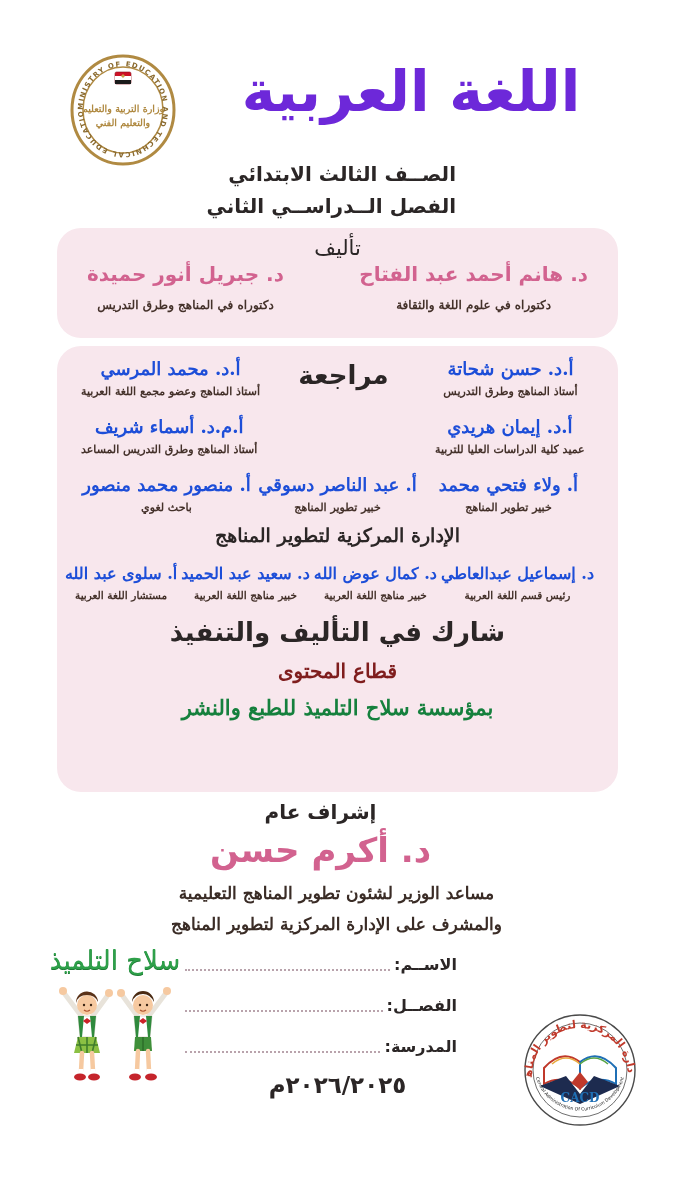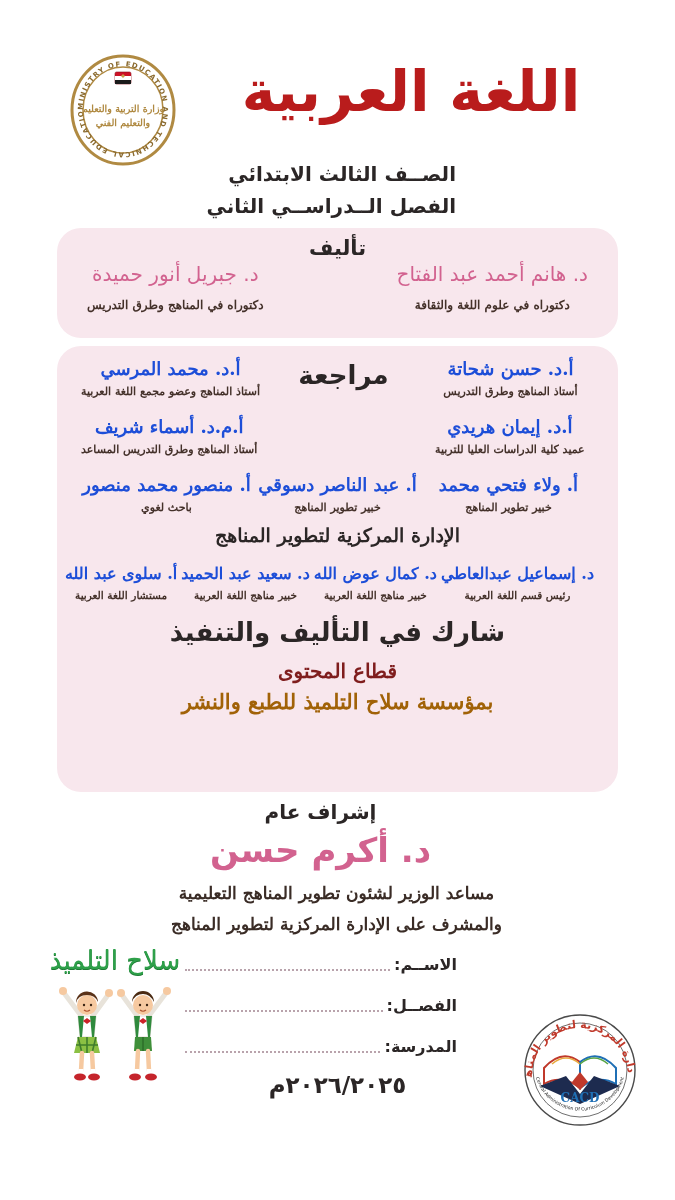--- a/index.html
+++ b/index.html
@@ -10,52 +10,52 @@
     font-family:"DejaVu Sans", sans-serif; color:#231f20;
   }
   .serif { font-family:"DejaVu Serif", serif; }
   .abs   { position:absolute; }
   .rtl   { direction:rtl; }
 
   
   .ministry-logo { left:70px; top:54px; width:106px; height:112px; }
   .book-title {
     left:195px; top:52px; width:432px; text-align:center;
-    font-size:57px; font-weight:bold; color:#b91c1c; letter-spacing:-1px;
+    font-size:57px; font-weight:bold; color:#6d28d9; letter-spacing:-1px;
     line-height:1.4;
   }
   .grade-block { left:200px; top:158px; width:256px; text-align:right; }
   .grade-block div { font-size:20px; font-weight:bold; line-height:1.6; color:#2b2626; }
 
   
   .soft-box { background:#f8e7ed; border-radius:24px; }
   .authors-box { left:57px; top:228px; width:561px; height:110px; padding:8px 30px 0; }
-  .box-heading { text-align:center; font-size:21px; font-weight:bold; color:#2b2626; }
+  .box-heading { text-align:center; font-size:21px; font-weight:normal; color:#2b2626; }
   .authors-cols { display:flex; justify-content:space-between; margin-top:2px; }
   .person { text-align:center; }
-  .person .p-name  { font-size:20px; font-weight:normal; color:#d2628f; white-space:nowrap; }
+  .person .p-name  { font-size:20px; font-weight:bold; color:#d2628f; white-space:nowrap; }
   .person .p-title { font-size:12px; font-weight:bold; color:#44312a; margin-top:12px; white-space:nowrap; }
 
   .review-box { left:57px; top:346px; width:561px; height:446px; padding:12px 24px 0; }
   .rgrid { display:grid; direction:rtl; align-items:start; }
   .g3 { grid-template-columns:1fr 1fr 1fr; }
   .g4 { grid-template-columns:1fr 1fr 1fr 1fr; column-gap:4px; }
   .review-heading { text-align:center; font-size:26px; font-weight:bold; color:#2b2626; padding-top:2px; }
   .rev .p-name  { color:#1d4ed8; font-size:18px; font-weight:bold; font-family:"DejaVu Serif", serif; }
   .rev .p-title { font-size:11px; color:#44312a; margin-top:6px; }
   .rev4 .p-name  { font-size:16px; }
   .rev4 .p-title { font-size:10.5px; }
   .row-gap1 { margin-top:18px; }
   .dept-line { text-align:center; font-size:19px; font-weight:bold; color:#2b2626;
                font-family:"DejaVu Serif", serif; margin-top:10px; }
   .participate-heading { text-align:center; font-size:26px; font-weight:bold; color:#2b2626; margin-top:16px; }
   .sector-line    { text-align:center; font-size:20px; font-weight:bold; color:#7f1d1d;
                     font-family:"DejaVu Serif", serif; margin-top:12px; }
-  .publisher-line { text-align:center; font-size:21px; font-weight:bold; color:#a16207;
-                    font-family:"DejaVu Serif", serif; margin-top:6px; }
+  .publisher-line { text-align:center; font-size:21px; font-weight:bold; color:#15803d;
+                    font-family:"DejaVu Serif", serif; margin-top:12px; }
 
   
   .supervision { left:0; top:800px; width:641px; text-align:center; }
   .supervision-heading { font-size:20px; font-weight:bold; color:#2b2626; }
   .supervisor-name { font-size:34px; font-weight:bold; color:#d2628f; margin-top:6px; }
   .supervisor-title { font-size:17px; font-weight:bold; color:#3a2c26;
                       font-family:"DejaVu Serif", serif; line-height:1.8; margin-top:8px;margin-left:32px; }
 
   
   .student-form { left:185px; top:948px; width:272px; direction:rtl; }

